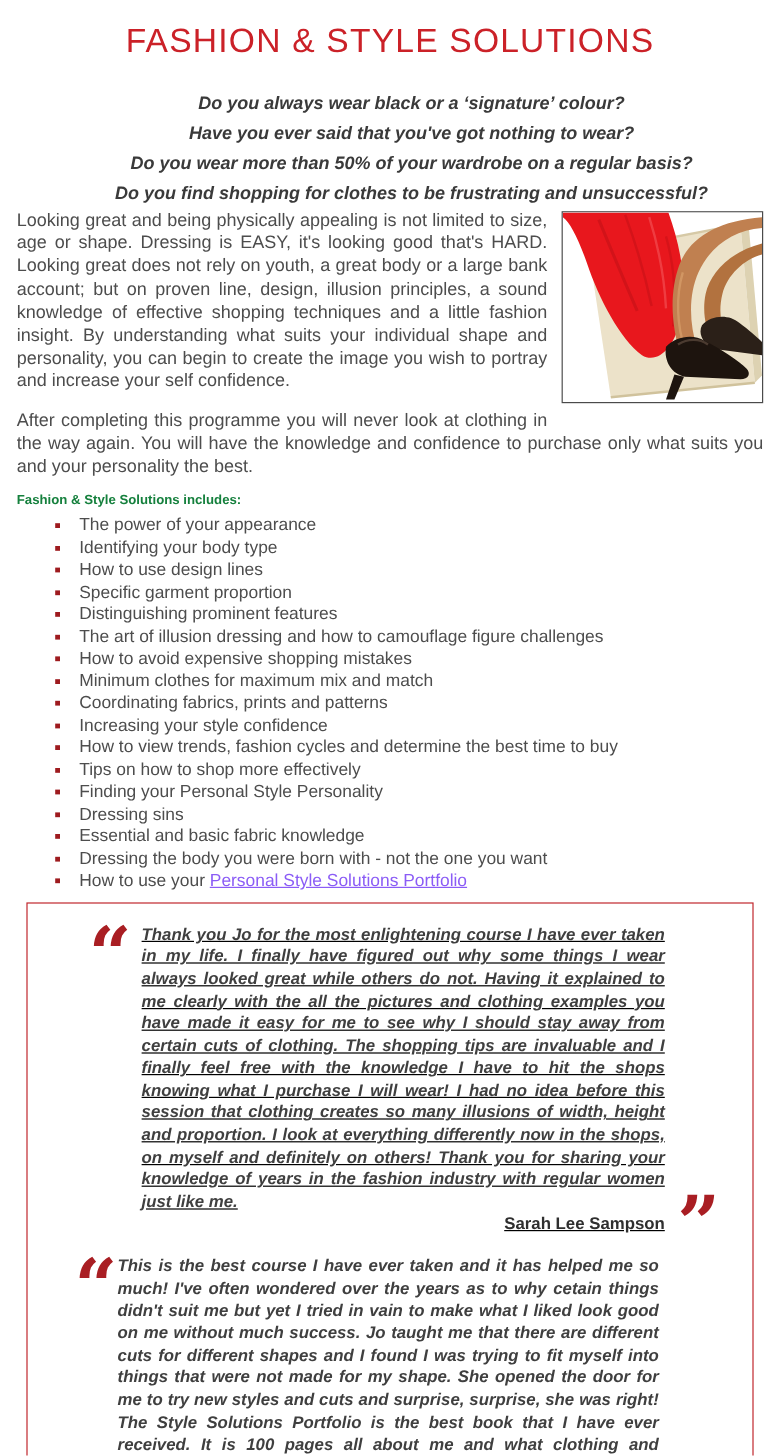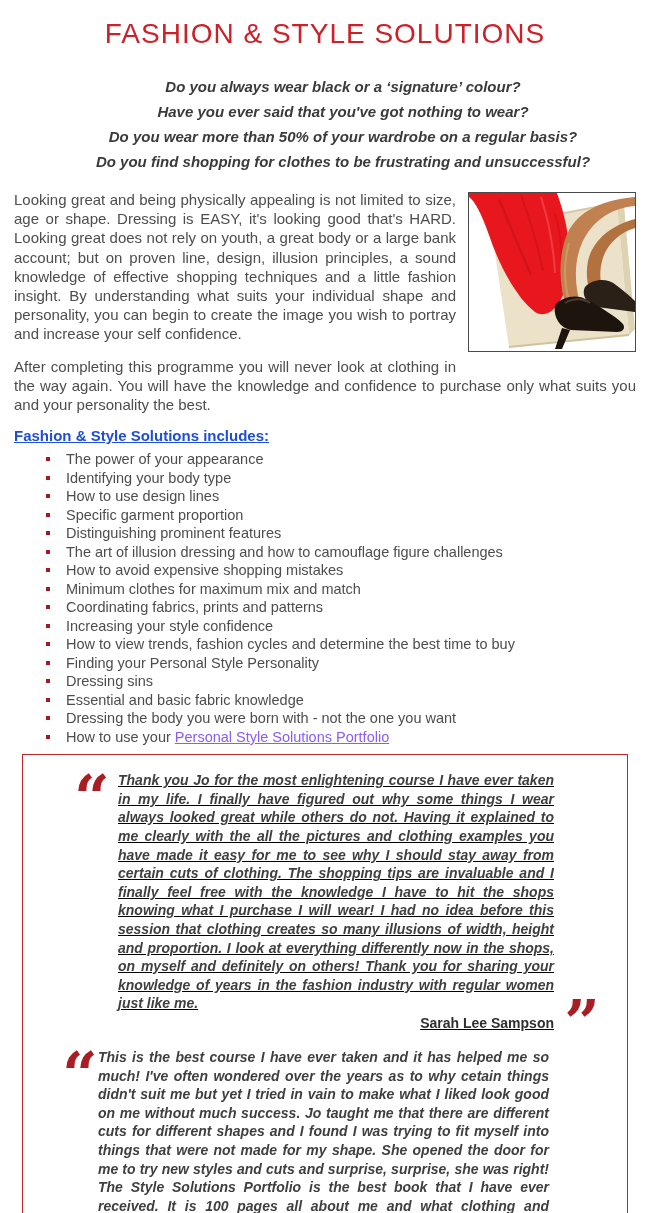--- a/index.html
+++ b/index.html
@@ -11,34 +11,33 @@
   .page-title{
     margin:18px 0 0 0;text-align:center;
     font-size:28px;font-weight:400;letter-spacing:1px;
     color:#cb2128;
   }
   .questions{margin-top:24px;text-align:center;padding-left:36px;}
   .question{
     font-size:15px;font-weight:bold;font-style:italic;
     color:#3a3a3a;line-height:25px;
   }
-  .content{margin:16px 14px 0 14px;}
+  .content{margin:0 14px 0 14px;}
   .photo-frame{
     float:right;width:166px;height:158px;
     border:1px solid #4a4a4a;margin:2px 0 6px 12px;background:#fff;
   }
   .photo-frame svg{display:block;}
   .body-par{
     margin:0 0 13px 0;font-size:15px;line-height:19.2px;
     color:#4d4d4d;text-align:justify;
   }
   .includes-heading{
-    font-size:15px;font-weight:bold;color:#1d4ed8;margin:2px 0 6px 0;
+    font-size:11px;font-weight:bold;color:#15803d;margin:2px 0 6px 0;
     clear:none;
-    text-decoration:underline;
   }
   ul.includes-list{list-style:none;margin:0 0 8px 0;padding:0;}
   ul.includes-list li{
     position:relative;padding-left:52px;
     font-size:14.5px;line-height:18.5px;color:#4d4d4d;
   }
   ul.includes-list li::before{
     content:"";position:absolute;left:32px;top:7px;
     width:4px;height:4px;background:#9e1b1f;
   }
@@ -127,20 +126,21 @@
     <li>Identifying your body type</li>
     <li>How to use design lines</li>
     <li>Specific garment proportion</li>
     <li>Distinguishing prominent features</li>
     <li>The art of illusion dressing and how to camouflage figure challenges</li>
     <li>How to avoid expensive shopping mistakes</li>
     <li>Minimum clothes for maximum mix and match</li>
     <li>Coordinating fabrics, prints and patterns</li>
     <li>Increasing your style confidence</li>
     <li>How to view trends, fashion cycles and determine the best time to buy</li>
+    <li>Tips on how to shop more effectively</li>
     <li>Finding your Personal Style Personality</li>
     <li>Dressing sins</li>
     <li>Essential and basic fabric knowledge</li>
     <li>Dressing the body you were born with - not the one you want</li>
     <li><span>How to use your </span><a class="inline-link">Personal Style Solutions Portfolio</a></li>
   </ul>
 </div>
 
 <div class="testimonial-box">
 

